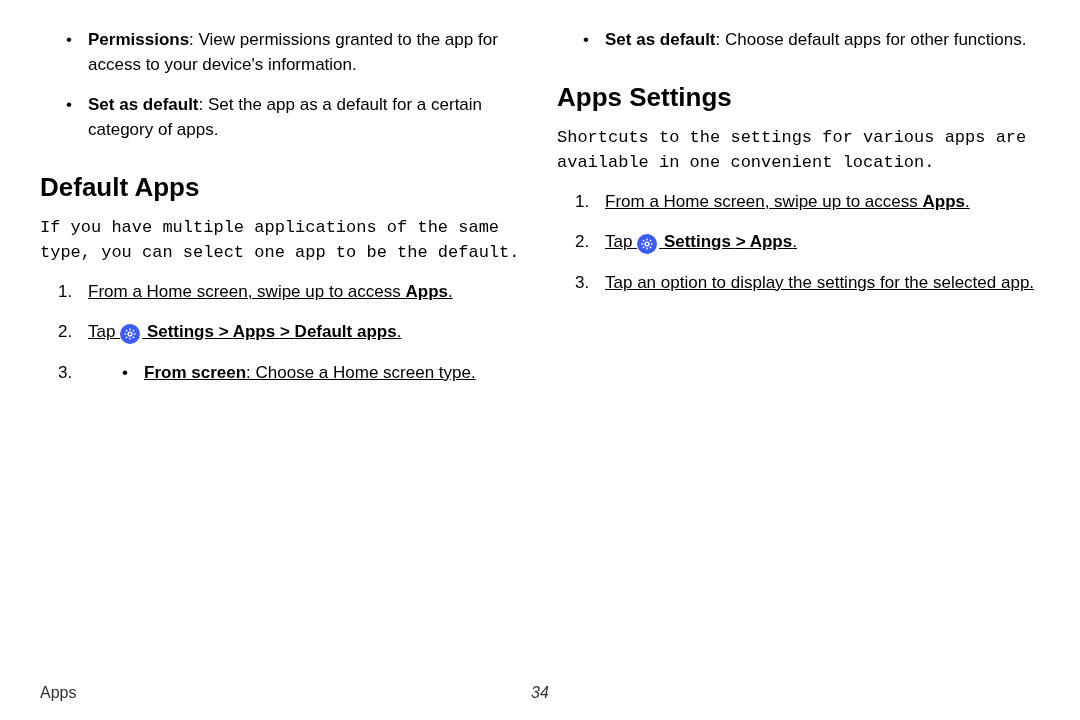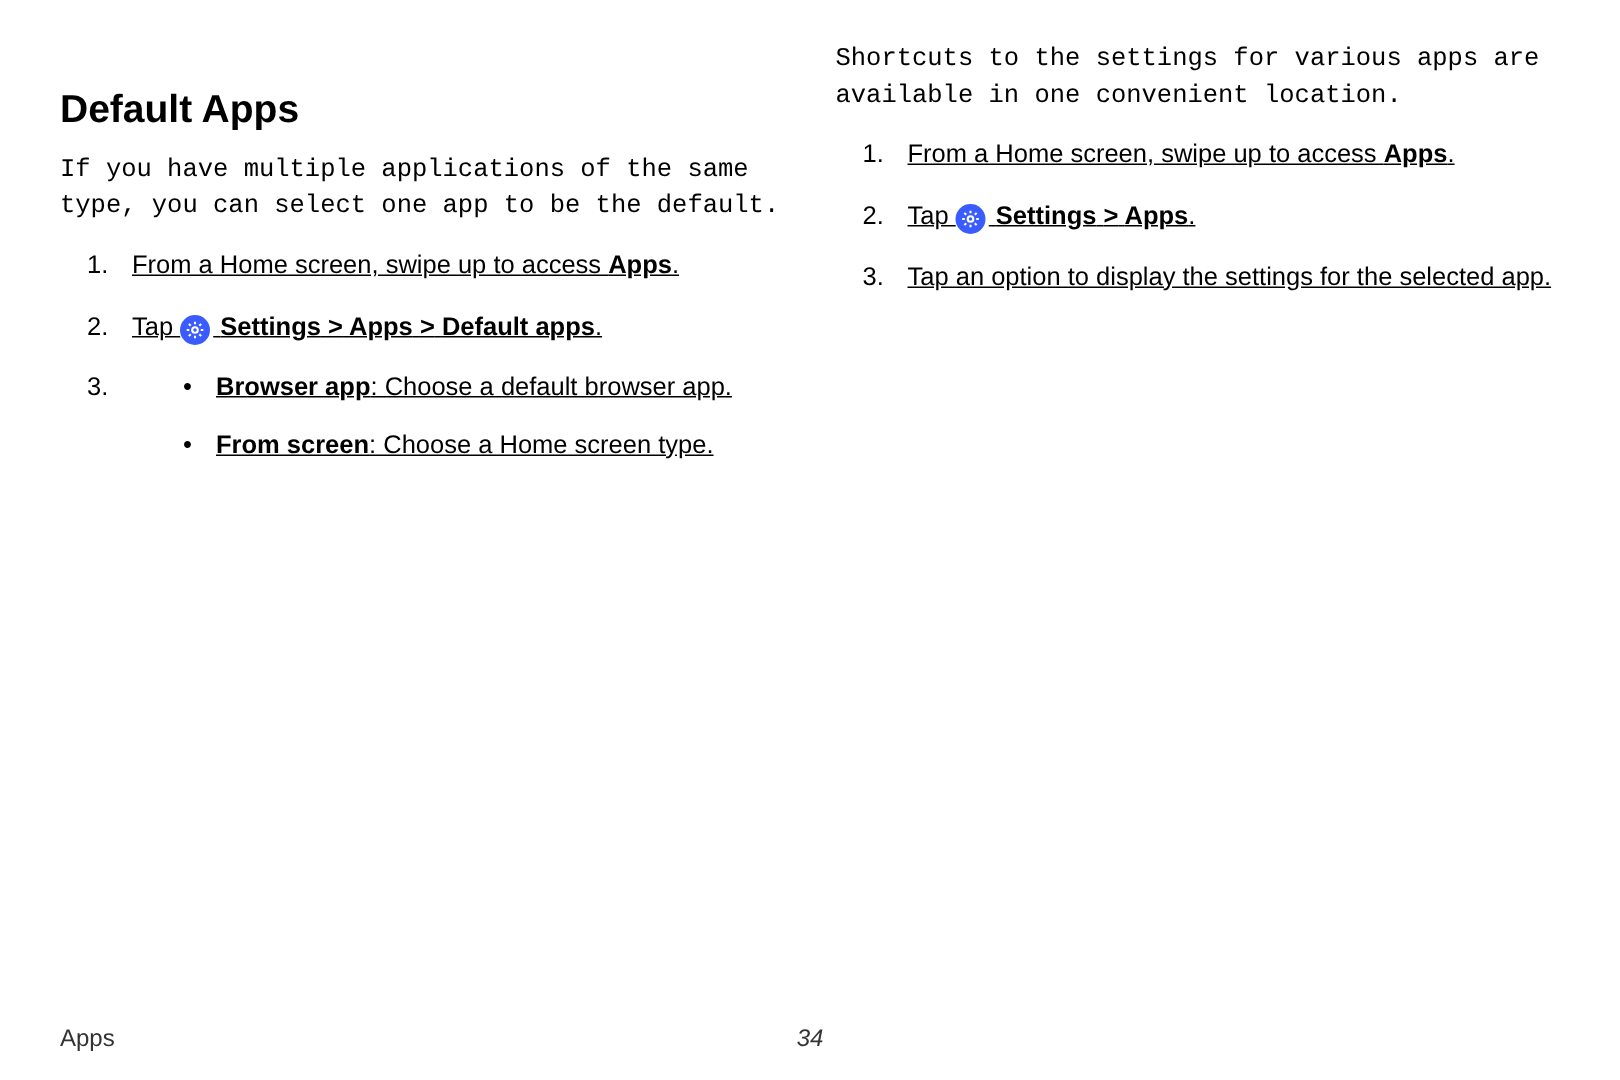--- a/index.html
+++ b/index.html
@@ -66,20 +66,28 @@
   .footer .fpagenum { position: absolute; left: 50%; transform: translateX(-50%); font-style: italic; }
   .chev { font-weight: 700; }
 </style>
 </head>
 <body>
 
 <div class="page">
   <div class="cols">
 
     <div class="col">
+      <ul class="bullet-list">
+        <li>
+          <b>Permissions</b><span>: View permissions granted to the app for access to your device's information.</span>
+        </li>
+        <li>
+          <b>Set as default</b><span>: Set the app as a default for a certain category of apps.</span>
+        </li>
+      </ul>
 
       <h2>Default Apps</h2>
       <p class="intro">If you have multiple applications of the same type, you can select one app to be the default.</p>
 
       <ol class="steps">
         <li>
           <span>From a Home screen, swipe up to access </span><b>Apps</b><span>.</span>
         </li>
         <li>
           <span>Tap </span>
@@ -92,34 +100,35 @@
           <b>
             <span>Settings</span>
             <span class="chev">&gt;</span>
             <span>Apps</span>
             <span class="chev">&gt;</span>
             <span>Default apps</span></b><span>.</span>
         </li>
         <li>
           <ul class="bullet-list sub" style="margin-top:14px;">
             <li>
-              <b>Browser app</b><span>: Choose a default browser app.</span>
-            </li>
-            <li>
               <b>From screen</b><span>: Choose a Home screen type.</span>
             </li>
           </ul>
         </li>
       </ol>
     </div>
 
     <div class="col">
       <ul class="bullet-list">
+        <li>
+          <b>Set as default</b><span>: Choose default apps for other functions.</span>
+        </li>
       </ul>
 
+      <h2>Apps Settings</h2>
       <p class="intro">Shortcuts to the settings for various apps are available in one convenient location.</p>
 
       <ol class="steps">
         <li>
           <span>From a Home screen, swipe up to access </span><b>Apps</b><span>.</span>
         </li>
         <li>
           <span>Tap </span>
           <span class="settings-icon">
             <svg viewBox="0 0 24 24" fill="none" stroke="#fff" stroke-width="2.4">

